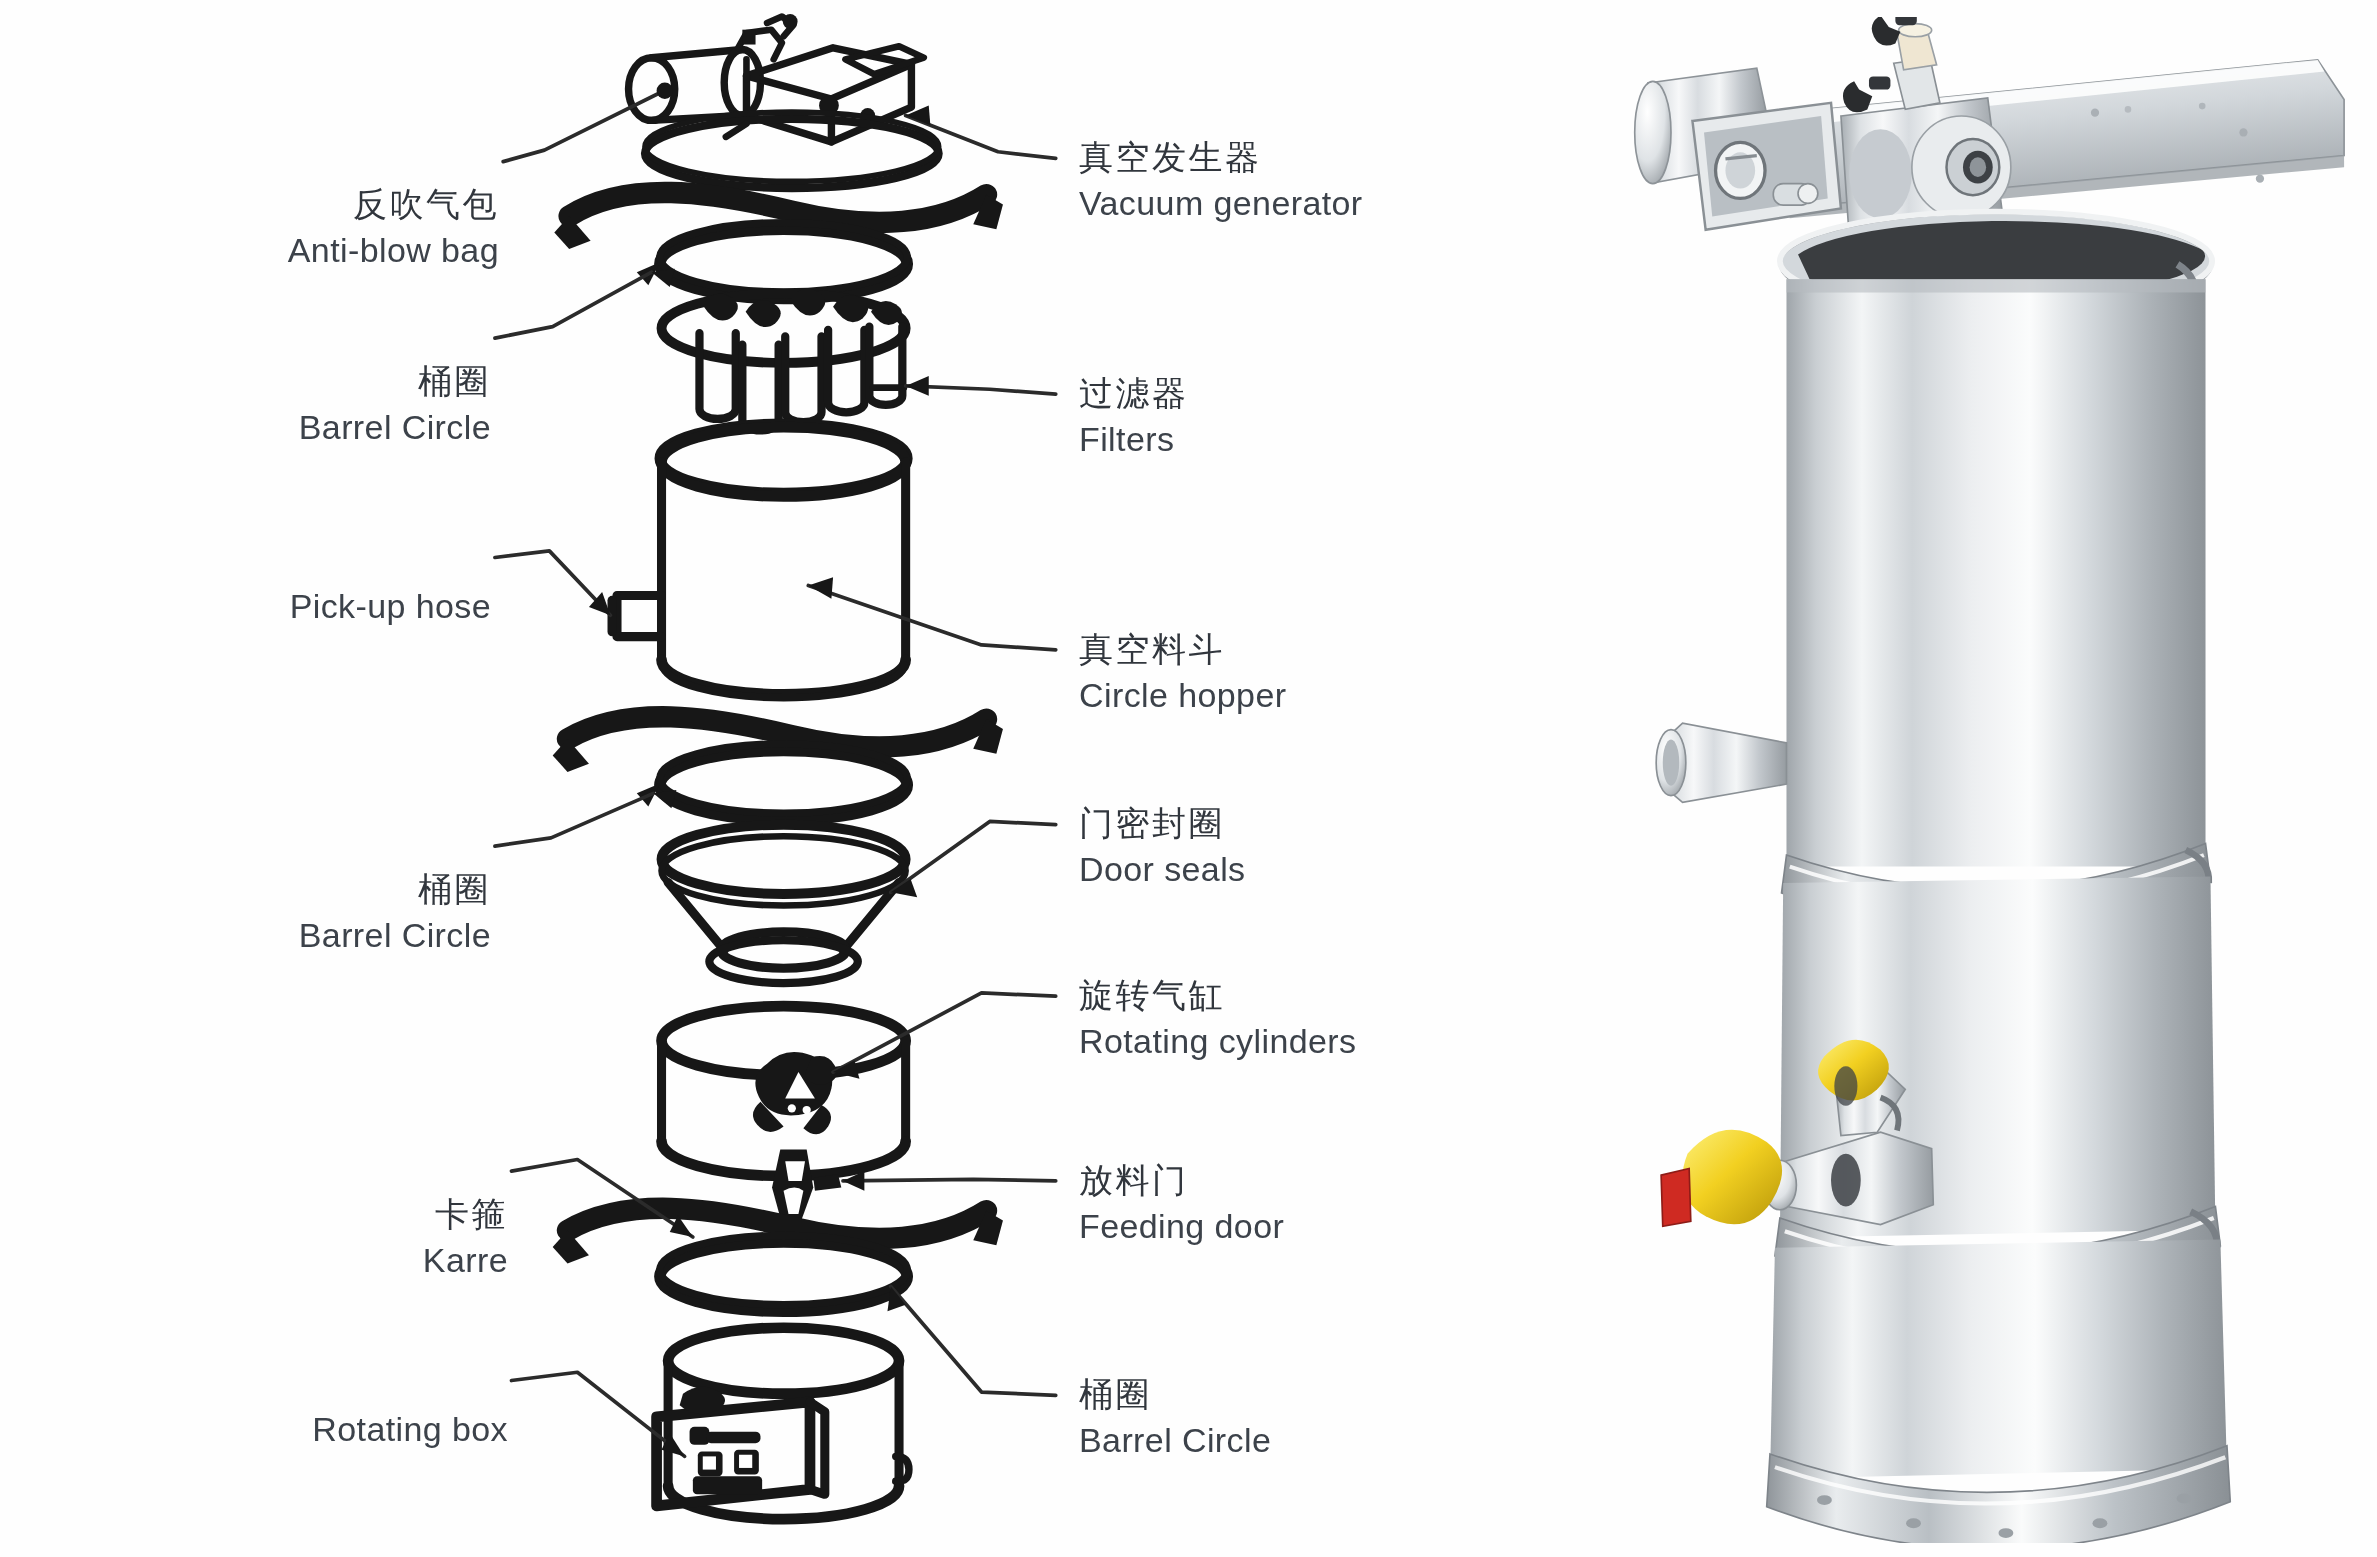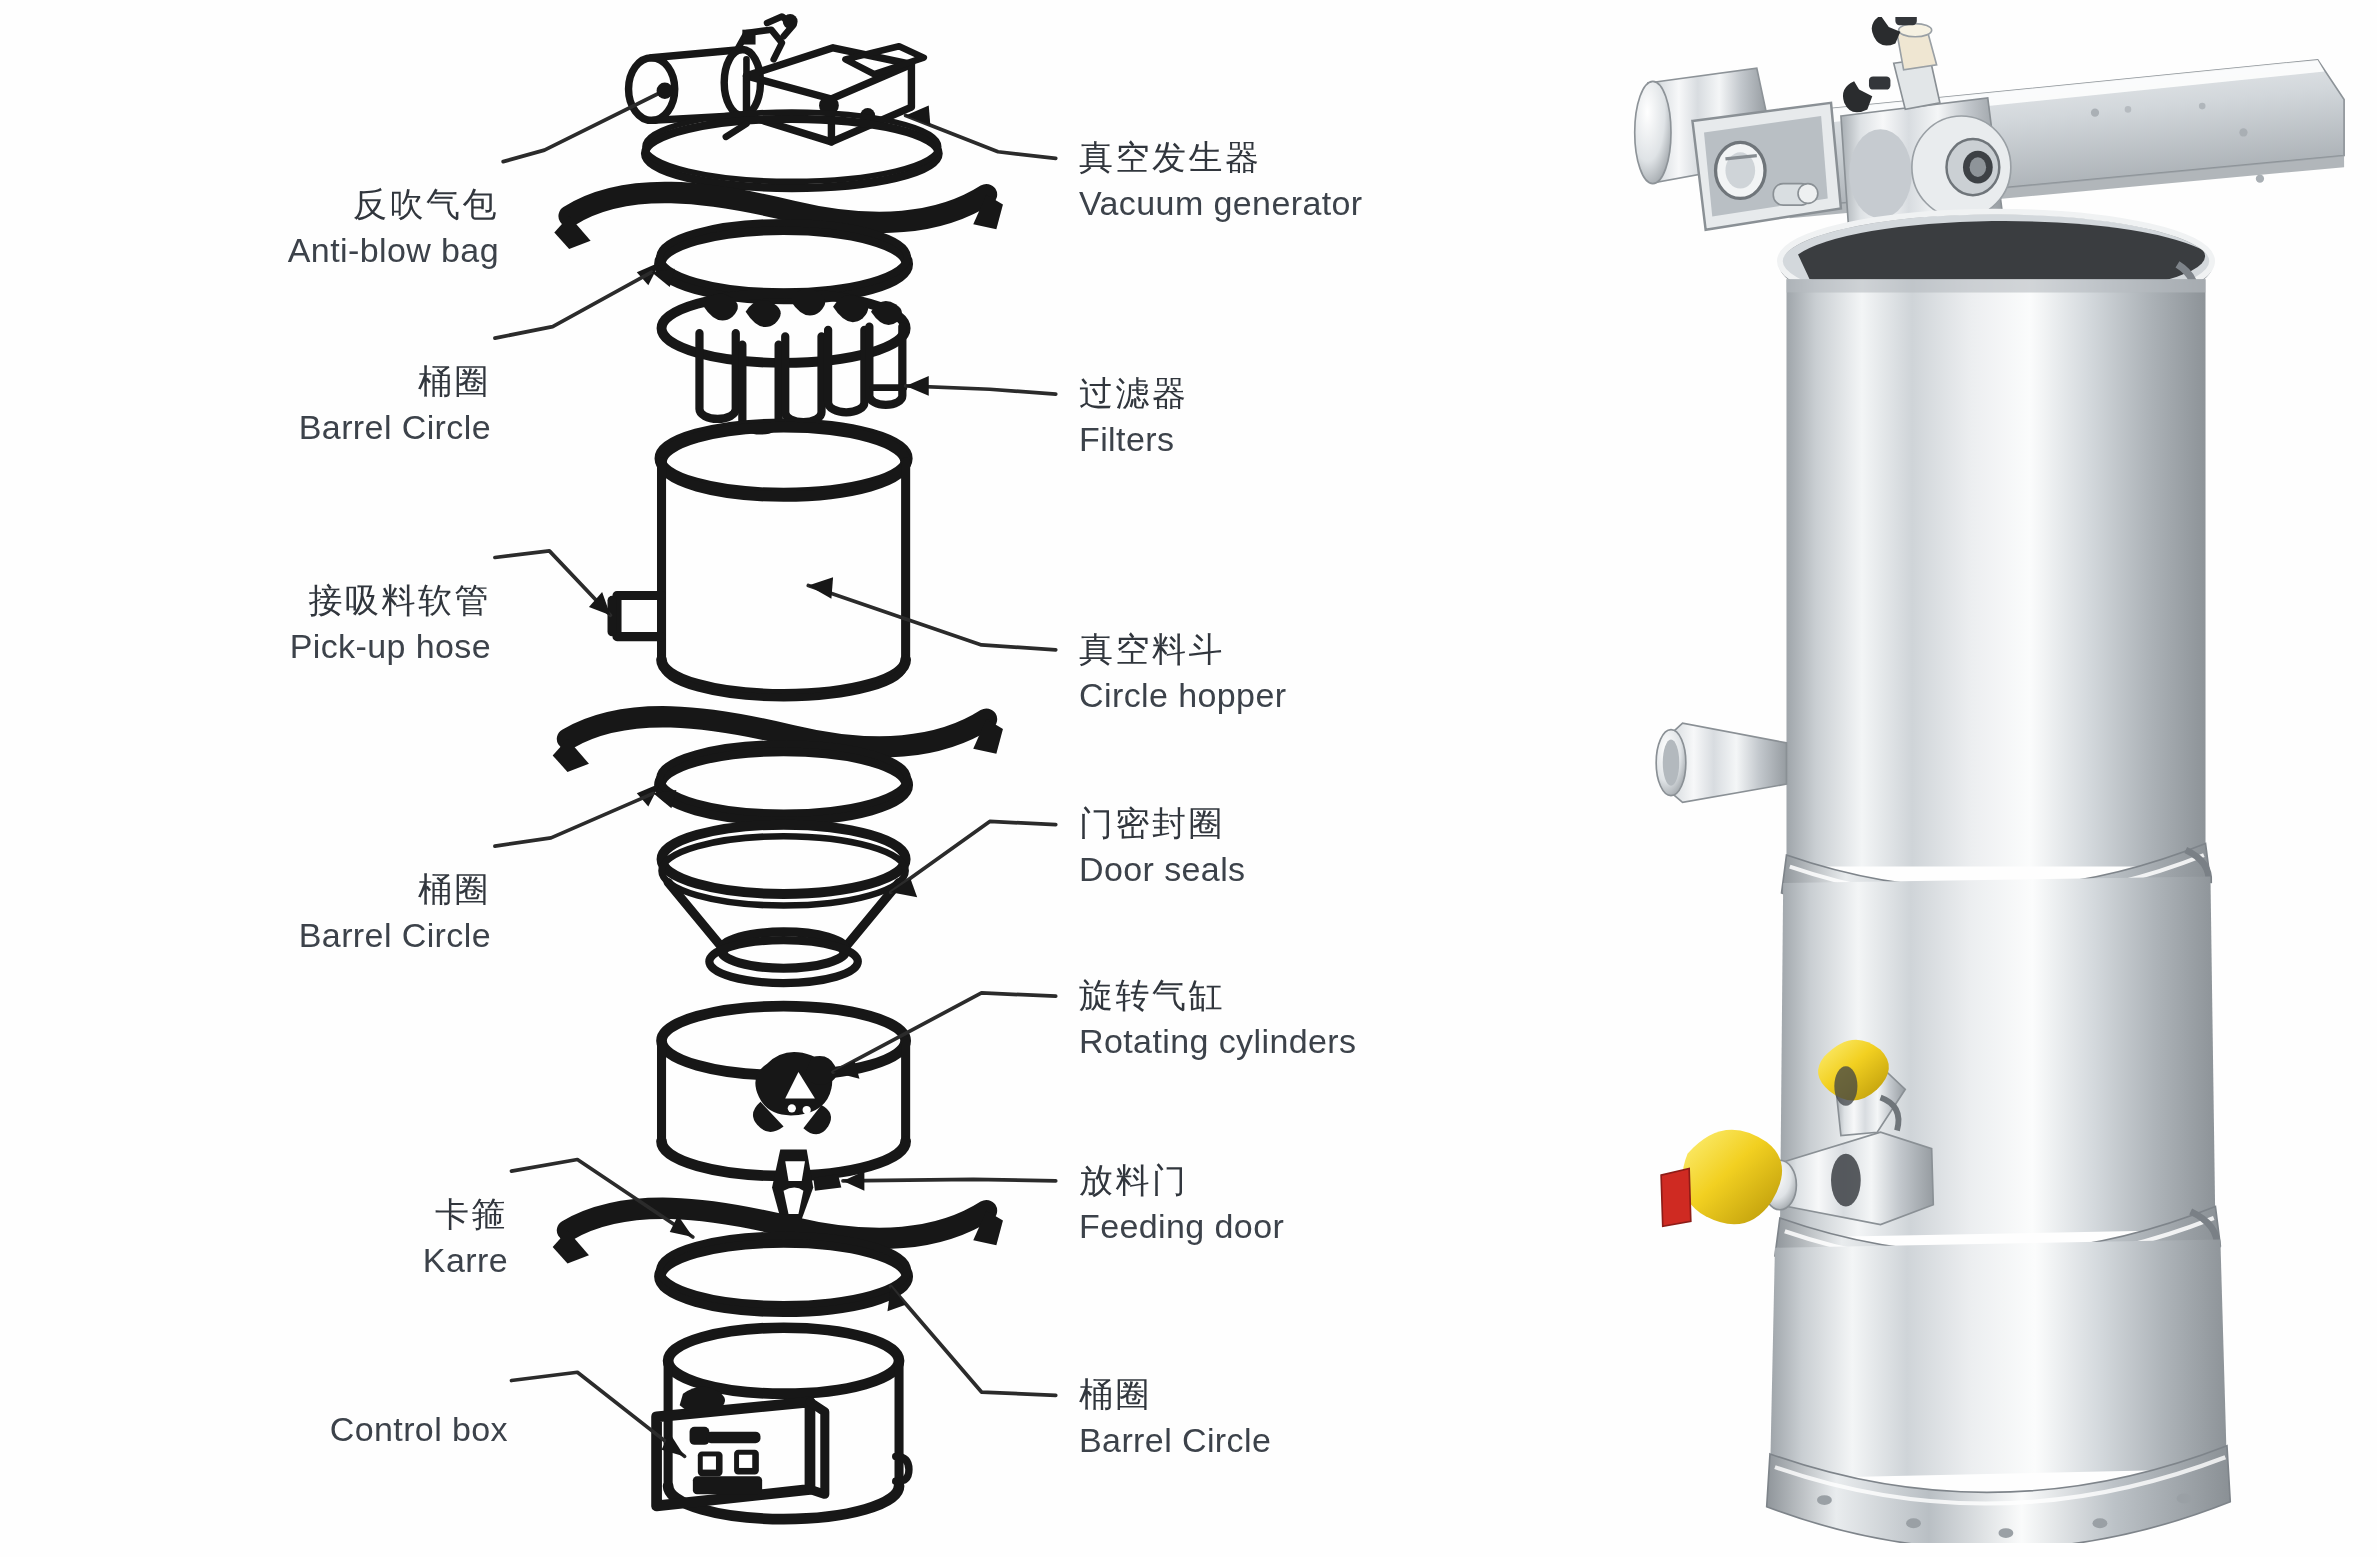--- a/index.html
+++ b/index.html
@@ -239,36 +239,35 @@
     <div class="cn">反吹气包</div>
     <div class="en">Anti-blow bag</div>
   </div>
 
   <div class="label left" style="left:49px;top:317px;width:442px;">
     <div class="cn">桶圈</div>
     <div class="en">Barrel Circle</div>
   </div>
 
   <div class="label left" style="left:49px;top:536px;width:442px;">
-    <div class="cn">接吸料软管</div>
     <div class="en">Pick-up hose</div>
   </div>
 
   <div class="label left" style="left:49px;top:825px;width:442px;">
     <div class="cn">桶圈</div>
     <div class="en">Barrel Circle</div>
   </div>
 
   <div class="label left" style="left:49px;top:1150px;width:459px;">
     <div class="cn">卡箍</div>
     <div class="en">Karre</div>
   </div>
 
   <div class="label left" style="left:49px;top:1359px;width:459px;">
-    <div class="en">Control box</div>
+    <div class="en">Rotating box</div>
   </div>
 
   <div class="label right" style="left:1079px;top:137px;">
     <div class="cn">真空发生器</div>
     <div class="en">Vacuum generator</div>
   </div>
 
   <div class="label right" style="left:1079px;top:373px;">
     <div class="cn">过滤器</div>
     <div class="en">Filters</div>

